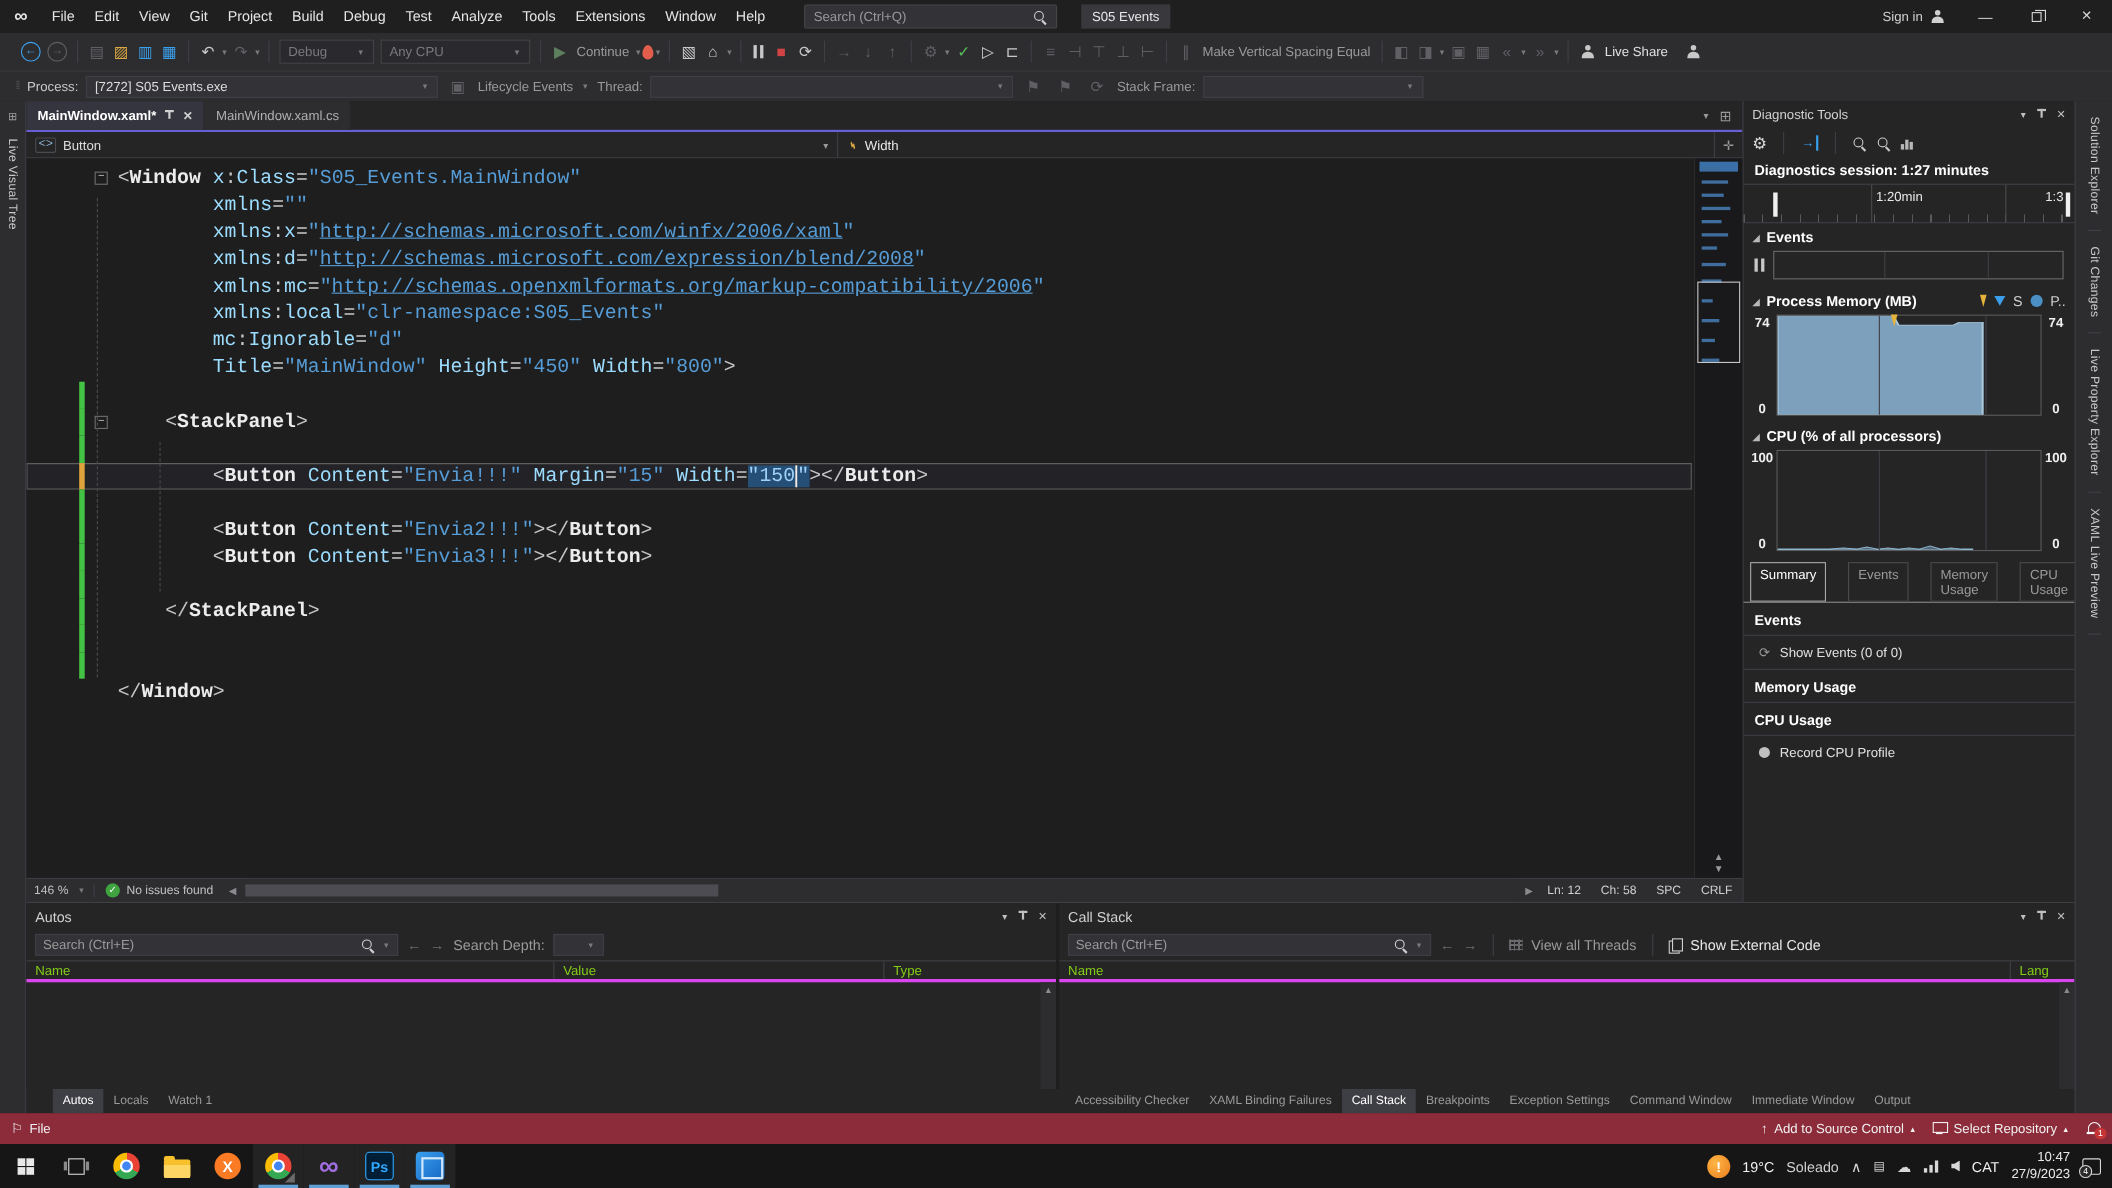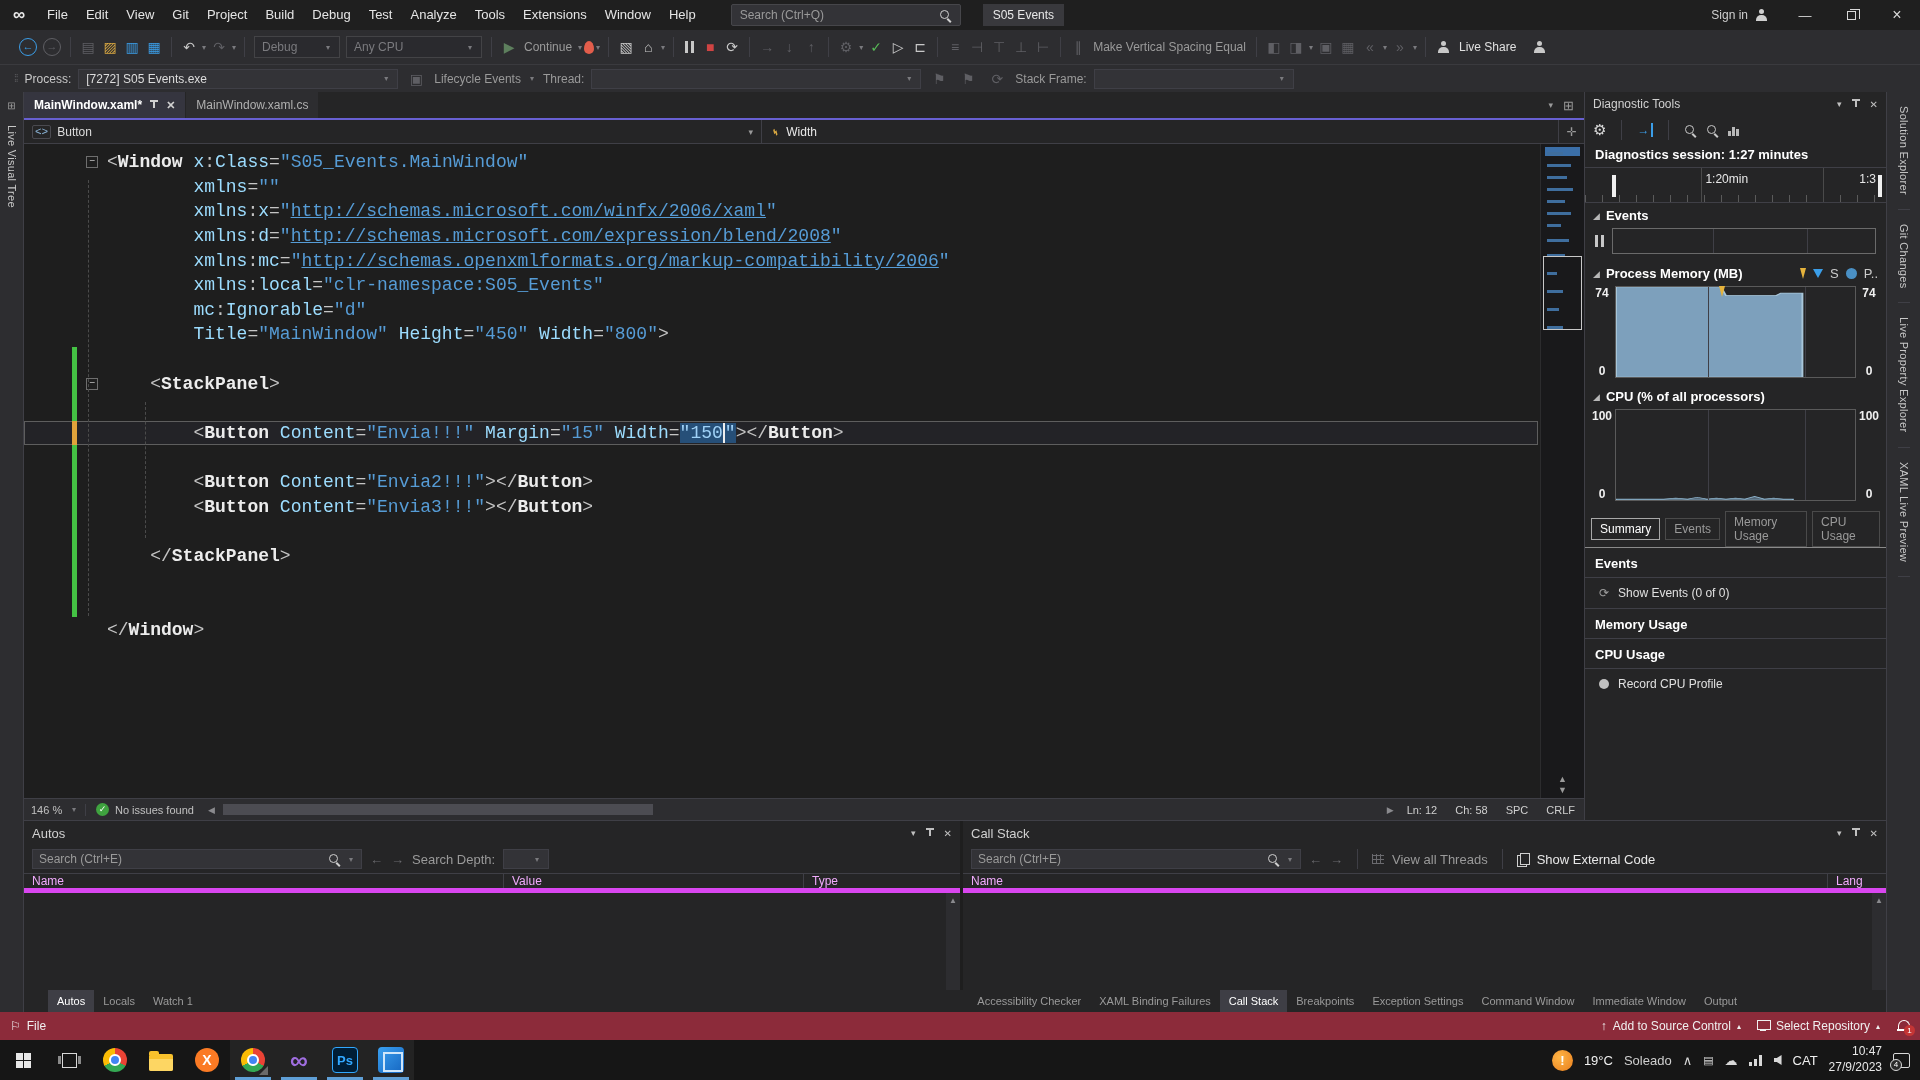--- a/index.html
+++ b/index.html
@@ -123,39 +123,39 @@
   .tri-down{width:0;height:0;border-left:5px solid transparent;border-right:5px solid transparent;border-top:9px solid #3b9ee8}
   .pin-y{border-top-color:#e5b33c;border-left-width:3px;border-right-width:3px;border-top-width:11px}
   .dotb{width:11px;height:11px;border-radius:50%;background:#4a90c4}
   .chartrow{display:flex;align-items:stretch;padding:2px 4px 6px}
   .ycol{width:26px;display:flex;flex-direction:column;justify-content:space-between;align-items:center;
     font-weight:bold;color:#f0f0f0;font-size:12px;padding:0 1px}
   .chartbox{flex:1;height:92px;border:1px solid #5a5a5a;position:relative;background:#252526}
   .chartbox svg{position:absolute;inset:0;width:100%;height:100%}
   .chartbox .gl{position:absolute;top:0;bottom:0;width:1px;background:#3f3f46}
   .ypin{position:absolute;top:-1px}
-  #diagtabs{display:flex;align-items:center;padding:4px 6px 0;border-bottom:1px solid #8a8a8a;gap:5px;flex:0 0 28px}
+  #diagtabs{display:flex;padding:4px 6px 0;border-bottom:1px solid #8a8a8a;gap:20px;flex:0 0 28px}
   .dtab{padding:3px 8px;border:1px solid #4a4a4a;color:#9a9a9a;font-size:12px;background:#252526}
   .dtab.active{border-color:#a8a8a8;color:#fff}
   .sumhdr{padding:8px 10px 6px;font-weight:bold;color:#fff;border-bottom:1px solid #3f3f46;font-size:13px}
   .sumitem{display:flex;align-items:center;gap:9px;padding:8px 10px 8px 14px;color:#e0e0e0;border-bottom:1px solid #3f3f46}
   .dot10{width:10px;height:10px;border-radius:50%;background:#c0c0c0}
 
   
   #bottompanels{height:170px;display:flex;border-top:1px solid #3f3f46;flex:0 0 170px;background:#1e1e1e}
   .bpanel{background:#252526;display:flex;flex-direction:column;min-width:0}
   #autos{width:936px;flex:0 0 936px;margin-right:3px}
   #callstack{flex:1}
   .ptools{height:28px;display:flex;align-items:center;gap:8px;padding:0 8px;flex:0 0 28px}
   .searchbox{width:330px;height:20px;background:#333337;border:1px solid #3f3f46;display:flex;align-items:center;
     padding:0 6px;gap:6px;color:#9a9a9a;font-size:12px}
   .searchbox .sp{flex:1}
   .navar{color:#6a6a6e;font-size:13px}
-  .pcols{height:20px;border-top:1px solid #3f3f46;border-bottom:5px solid #d946ef;display:flex;align-items:center;
-    color:#f0abfc;font-size:12px;flex:0 0 20px}
+  .pcols{height:20px;border-top:1px solid #3f3f46;border-bottom:3px solid #d946ef;display:flex;align-items:center;
+    color:#84cc16;font-size:12px;flex:0 0 20px}
   .pcols .col{padding-left:8px;border-right:1px solid #3f3f46;height:100%;display:flex;align-items:center}
   .pbody{flex:1;display:flex}
   .pbody .fill{flex:1}
   .vscroll{width:14px;background:#2d2d30;color:#8a8a8e;font-size:8px;text-align:center;padding-top:3px}
 
   
   #bottomtabs{height:22px;background:#252526;display:flex;align-items:stretch;padding-left:24px;flex:0 0 22px;font-size:11px}
   .btab{display:flex;align-items:center;padding:0 9px;color:#9a9a9a}
   .btab.active{background:#3e3e45;color:#fff}
   #btright{margin-left:auto;display:flex;margin-right:140px}

